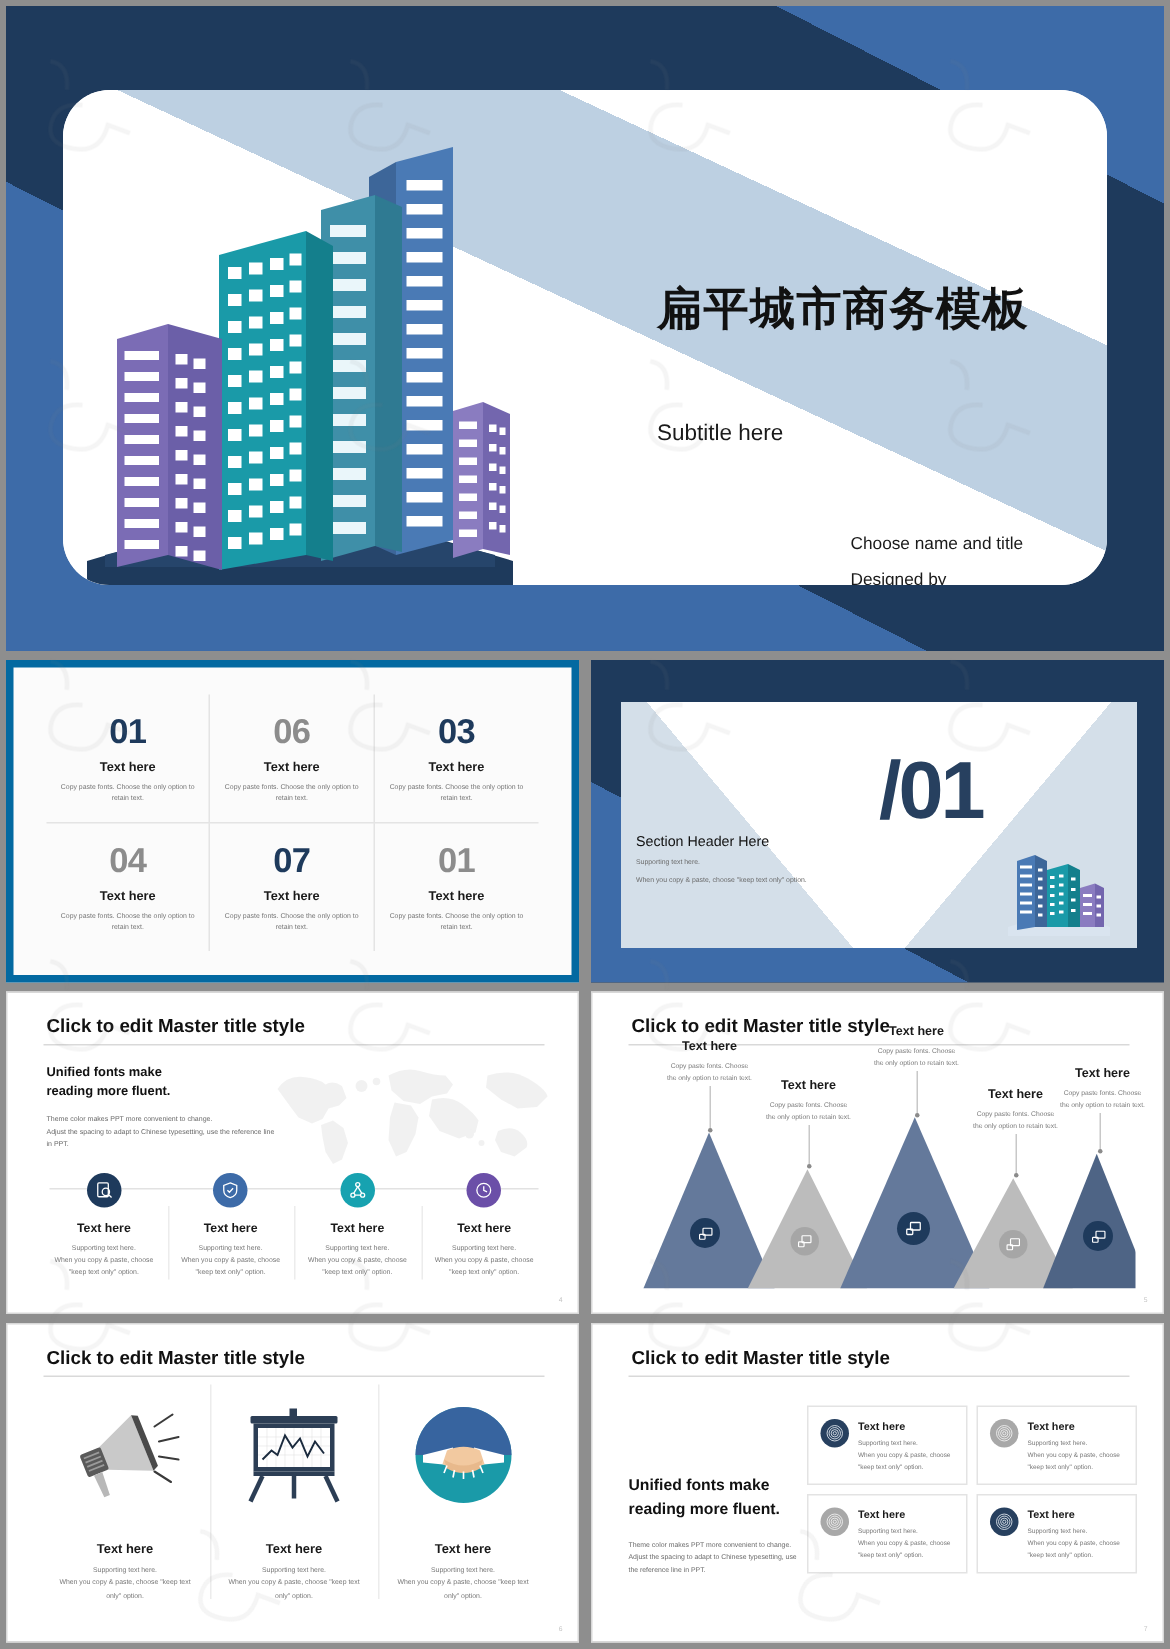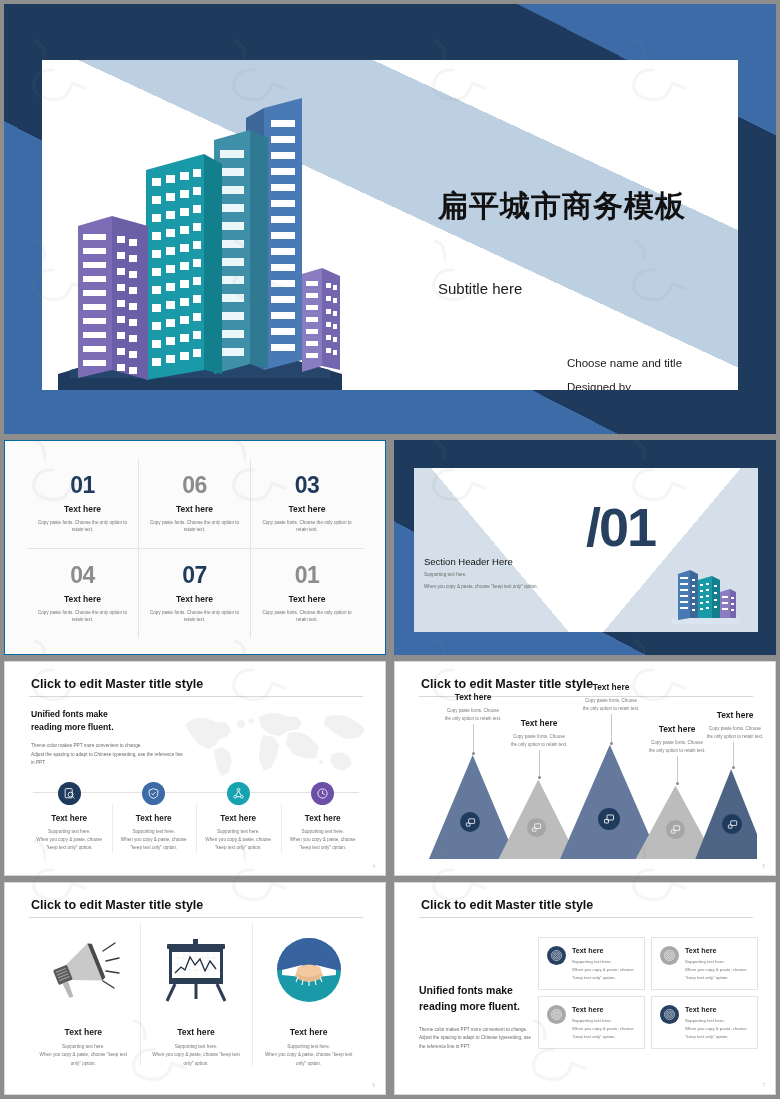--- a/index.html
+++ b/index.html
@@ -19,21 +19,21 @@
   .s1-diag-navy {
     position: absolute; right: 0; top: 0; width: 100%; height: 100%;
     background: linear-gradient(207deg, #3d6ba8 0 16%, #1e3a5c 16% 100%);
   }
   .s1-diag-blue {
     position: absolute; left: 0; bottom: 0; width: 100%; height: 100%;
     background: linear-gradient(207deg, transparent 0 62%, #3d6ba8 62% 100%);
   }
   .s1-card {
     position: absolute; left: 38px; top: 56px; width: 696px; height: 330px;
-    background: #ffffff; overflow: hidden;
+    background: #ffffff; overflow: hidden; border-radius: 31px;
   }
   .s1-band {
     position: absolute; inset: 0;
     background: linear-gradient(205deg,
        #ffffff 0 26%, #bdd0e2 26% 47%, #ffffff 47% 100%);
   }
   .s1-city { position: absolute; left: 8px; top: 18px; width: 300px; height: 312px; }
   .s1-title {
     position: absolute; left: 396px; top: 126px;
     font-size: 30px; font-weight: bold; color: #111111;
@@ -47,21 +47,21 @@
     position: absolute; left: 525px; top: 297px;
     font-size: 11.5px; color: #1a1a1a;
   }
   .s1-design {
     position: absolute; left: 525px; top: 321px;
     font-size: 11.5px; color: #1a1a1a;
   }
 
   
   #slide2 { left: 4px; top: 440px; width: 382px; height: 215px;
-            background: #fbfbfb; border: 1px solid #0369a1; }
+            background: #fbfbfb; border: 5px solid #0369a1; }
   .num-grid {
     position: absolute; left: 22px; top: 18px; right: 22px; bottom: 16px;
     display: grid; grid-template-columns: repeat(3, 1fr); grid-template-rows: 1fr 1fr;
   }
   .num-cell {
     position: relative; display: flex; flex-direction: column;
     align-items: center; justify-content: center; padding: 4px 6px;
   }
   .num-cell:nth-child(1), .num-cell:nth-child(2),
   .num-cell:nth-child(4), .num-cell:nth-child(5) { border-right: 1px solid #e4e4e4; }

